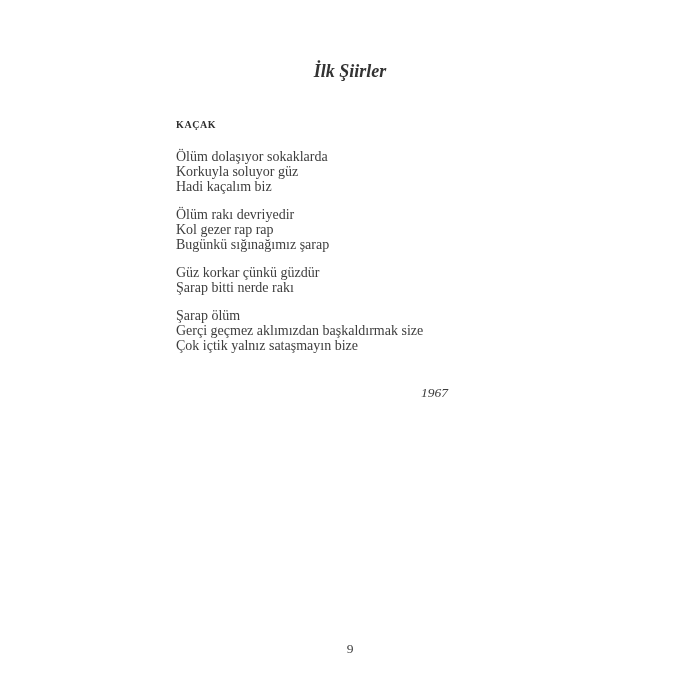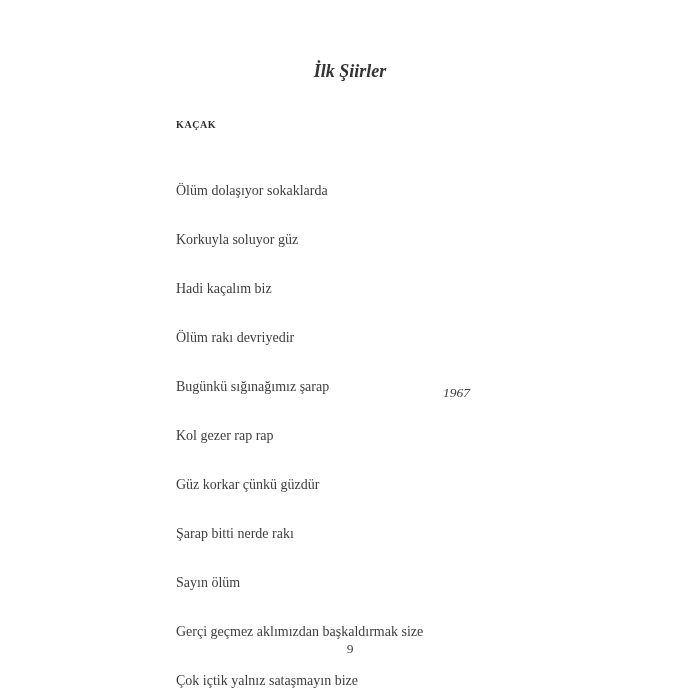--- a/index.html
+++ b/index.html
@@ -44,25 +44,24 @@
     color: #3d3d3d;
   }
   .stanza {
     margin: 0 0 13px 0;
     padding: 0;
   }
   .line {
     height: 15px;
     line-height: 15px;
     white-space: nowrap;
-    margin-top: 34px;
   }
   .poem-date {
     position: absolute;
-    left: 443px;
+    left: 421px;
     top: 385px;
     font-style: italic;
     font-size: 13.5px;
     color: #3d3d3d;
   }
   .page-number {
     position: absolute;
     top: 641px;
     left: 0;
     width: 700px;
@@ -81,29 +80,29 @@
   <div class="poem-title">KAÇAK</div>
 
   <div class="poem">
     <div class="stanza">
       <div class="line">Ölüm dolaşıyor sokaklarda</div>
       <div class="line">Korkuyla soluyor güz</div>
       <div class="line">Hadi kaçalım biz</div>
     </div>
     <div class="stanza">
       <div class="line">Ölüm rakı devriyedir</div>
+      <div class="line">Kol gezer rap rap</div>
       <div class="line">Bugünkü sığınağımız şarap</div>
-      <div class="line">Kol gezer rap rap</div>
     </div>
     <div class="stanza">
       <div class="line">Güz korkar çünkü güzdür</div>
       <div class="line">Şarap bitti nerde rakı</div>
     </div>
     <div class="stanza">
-      <div class="line">Sayın ölüm</div>
+      <div class="line">Şarap ölüm</div>
       <div class="line">Gerçi geçmez aklımızdan başkaldırmak size</div>
       <div class="line">Çok içtik yalnız sataşmayın bize</div>
     </div>
   </div>
 
   <div class="poem-date">1967</div>
 
   <div class="page-number">9</div>
 
 </div>

